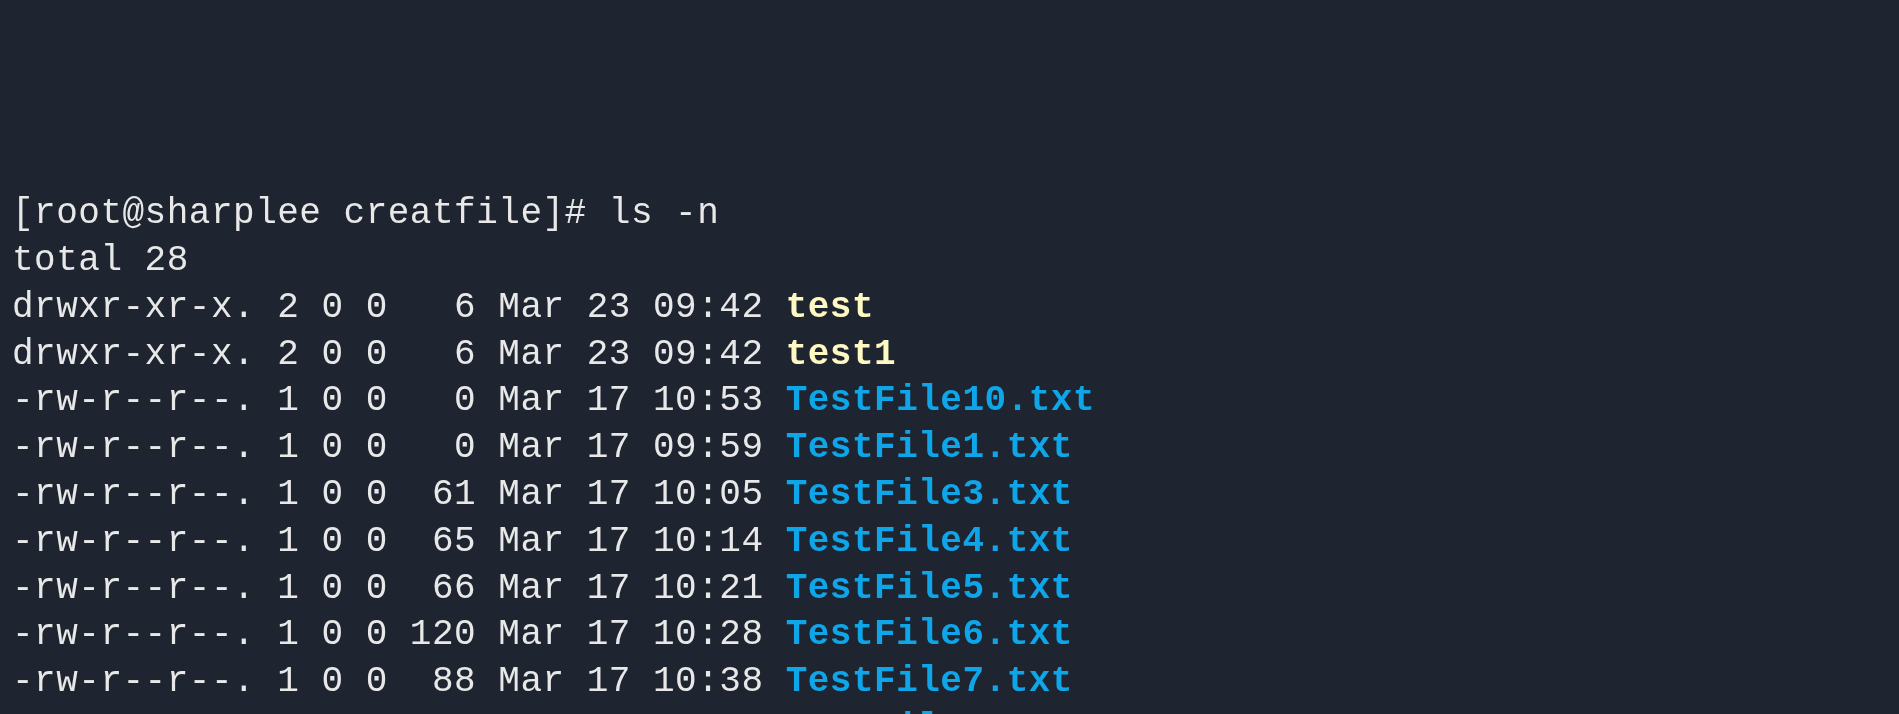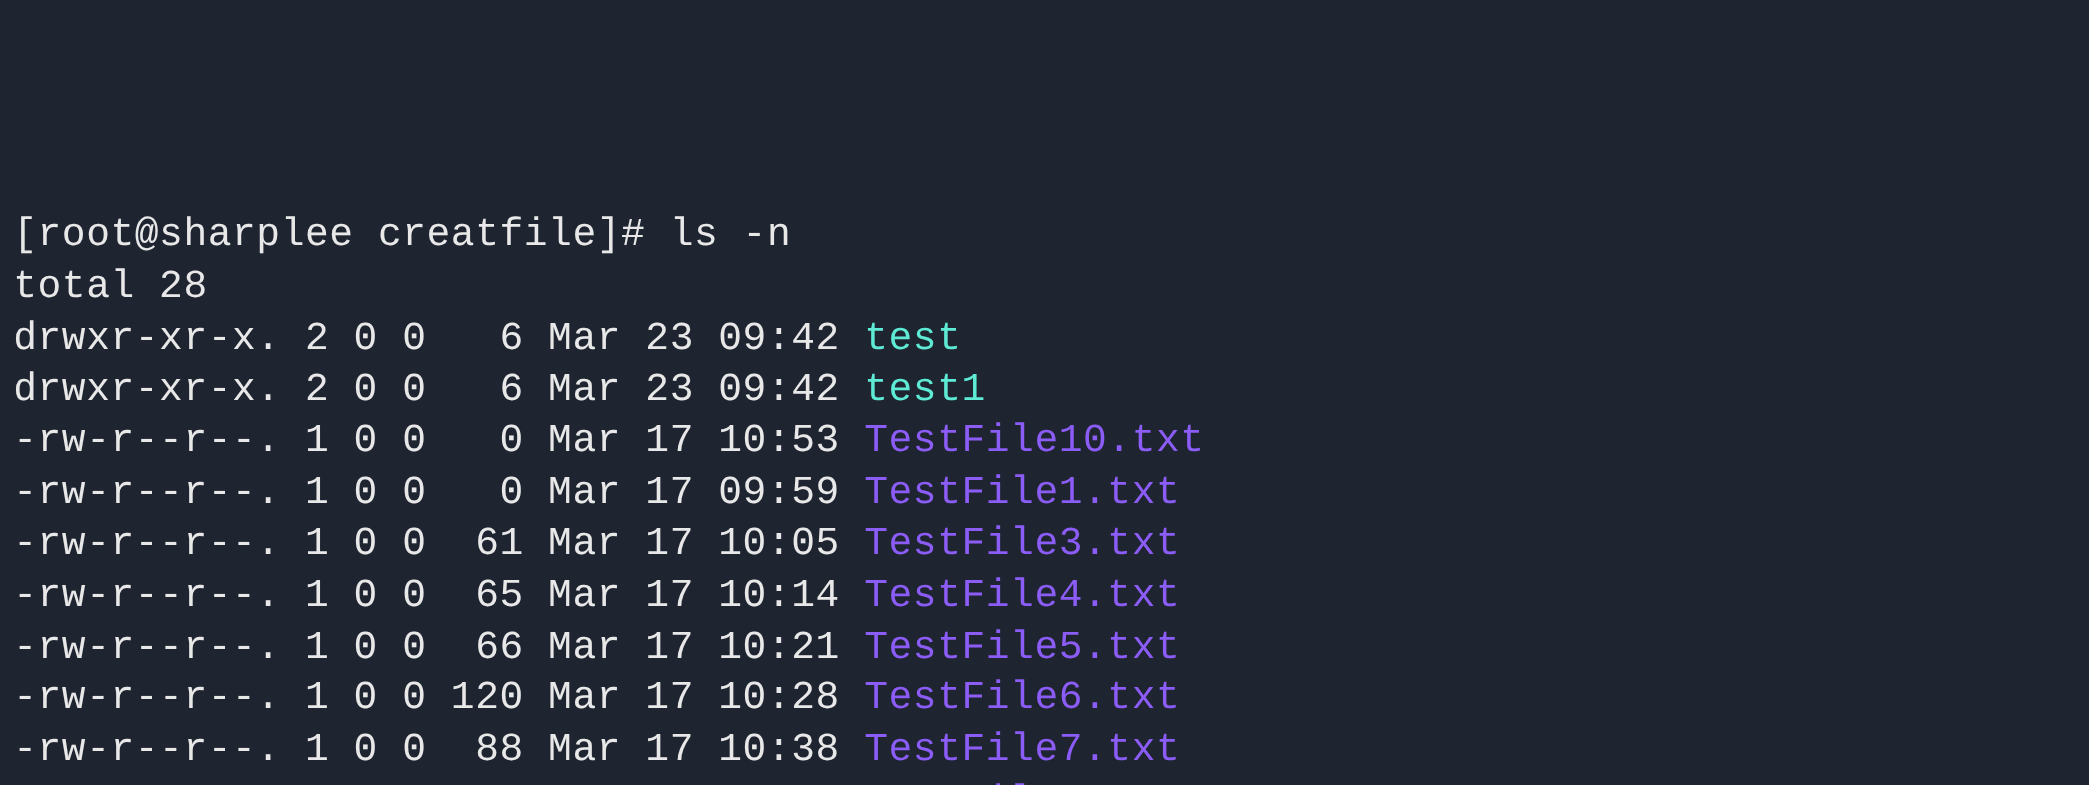--- a/index.html
+++ b/index.html
@@ -6,22 +6,22 @@
     body {
       background: #1e2430;
       color: #e8e8e8;
       font-family: 'Consolas', 'Monaco', 'Courier New', monospace;
       font-size: 36px;
       line-height: 1.3;
       padding: 4px 12px;
       white-space: pre;
       letter-spacing: 0.5px;
     }
-    .dir { color: #5eead4; font-weight: normal; }
-    .file { color: #8b5cf6; }
+    .dir { color: #fef9c3; font-weight: bold; }
+    .file { color: #0ea5e9; font-weight: bold; }
     .row { display: block; }
   </style>
 </head>
 <body>
 
 
 
 <div id="terminal"><span class="row"><span>[root@sharplee creatfile]# </span><span>ls -n</span></span><span class="row">total 28</span><span class="row"><span>drwxr-xr-x. 2 0 0   6 Mar 23 09:42 </span><span class="dir">test</span></span><span class="row"><span>drwxr-xr-x. 2 0 0   6 Mar 23 09:42 </span><span class="dir">test1</span></span><span class="row"><span>-rw-r--r--. 1 0 0   0 Mar 17 10:53 </span><span class="file">TestFile10.txt</span></span><span class="row"><span>-rw-r--r--. 1 0 0   0 Mar 17 09:59 </span><span class="file">TestFile1.txt</span></span><span class="row"><span>-rw-r--r--. 1 0 0  61 Mar 17 10:05 </span><span class="file">TestFile3.txt</span></span><span class="row"><span>-rw-r--r--. 1 0 0  65 Mar 17 10:14 </span><span class="file">TestFile4.txt</span></span><span class="row"><span>-rw-r--r--. 1 0 0  66 Mar 17 10:21 </span><span class="file">TestFile5.txt</span></span><span class="row"><span>-rw-r--r--. 1 0 0 120 Mar 17 10:28 </span><span class="file">TestFile6.txt</span></span><span class="row"><span>-rw-r--r--. 1 0 0  88 Mar 17 10:38 </span><span class="file">TestFile7.txt</span></span><span class="row"><span>-rw-r--r--. 1 0 0  37 Mar 17 10:45 </span><span class="file">TestFile8.txt</span></span></div>
 
 

